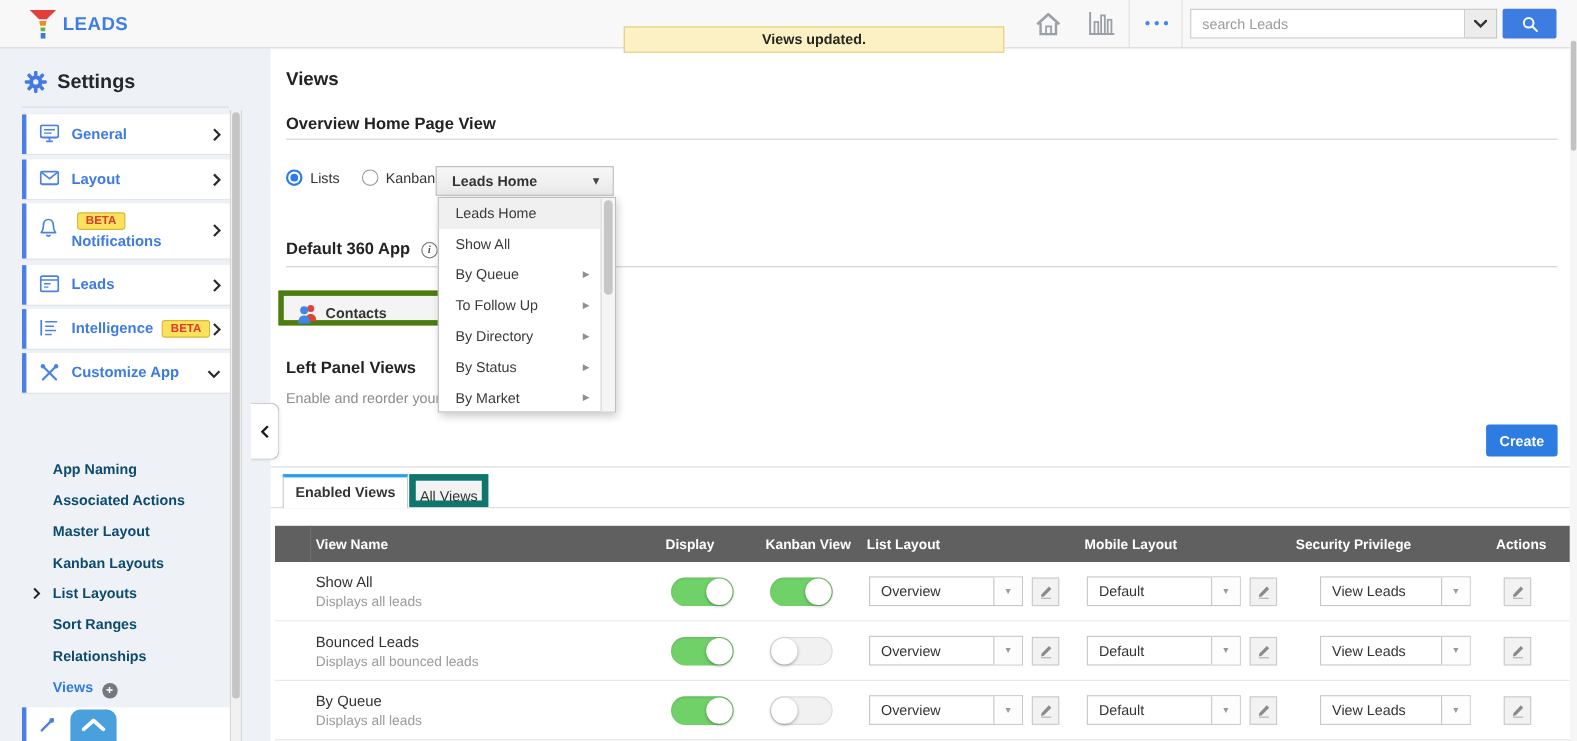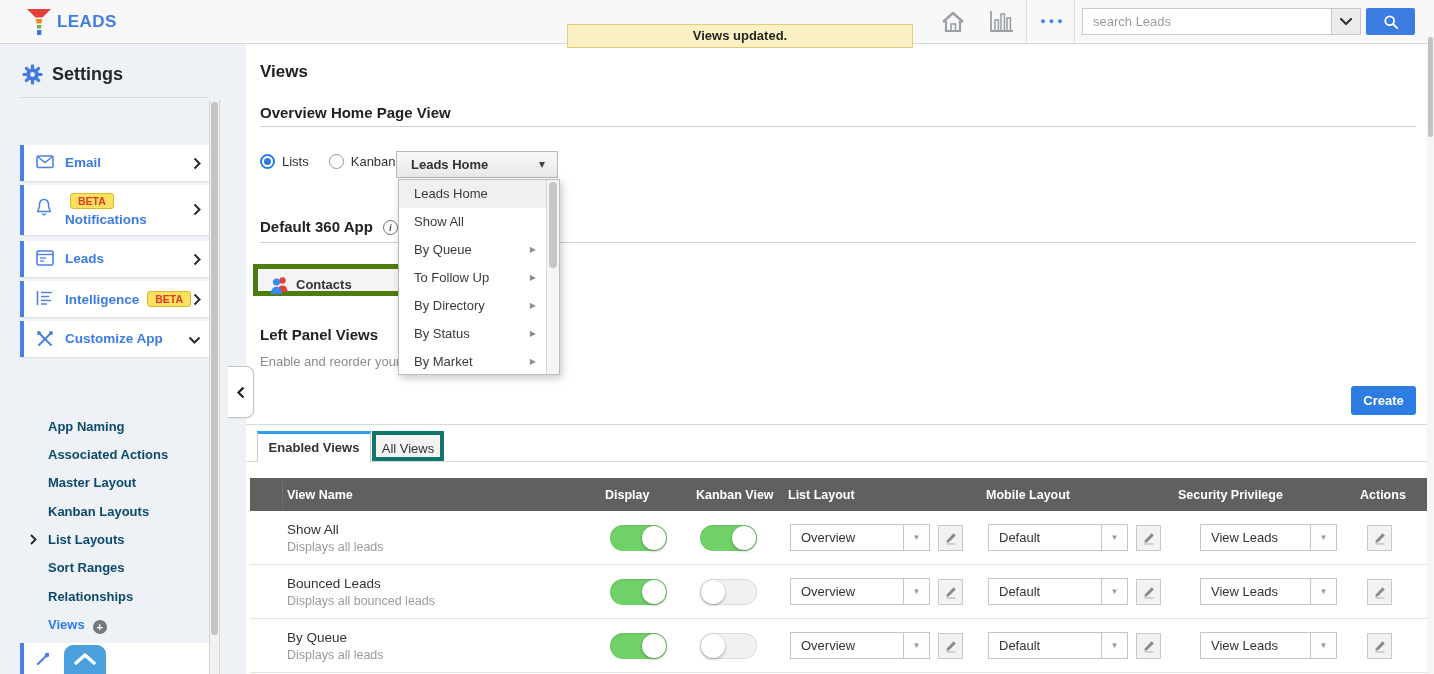--- a/index.html
+++ b/index.html
@@ -77,21 +77,21 @@
   .contacts-btn { position:absolute; left:15px; top:220px; width:175px; height:32px; background:#f4f4f4; border:5px solid #4d7c0f; cursor:pointer; }
   .contacts-btn .p-icon { position:absolute; left:11px; top:6px; }
   .contacts-btn .p-label { position:absolute; left:38px; top:8px; font-size:13px; font-weight:bold; color:#333; }
 
   .lp-sub { position:absolute; left:22px; top:310px; font-size:13px; color:#8c8c8c; }
 
   .create-btn { position:absolute; left:1113px; top:342px; width:65px; height:29px; background:#2d7ce1; border-radius:3px; color:#fff; font-size:13px; font-weight:bold; text-align:center; line-height:29px; cursor:pointer; }
 
   .tab { position:absolute; top:387px; text-align:center; font-size:13px; color:#333; cursor:pointer; }
   .tab.active { left:19px; width:114px; height:31px; background:#fff; border:1px solid #c9c9c9; border-top:3px solid #2b9df3; border-bottom:none; font-weight:bold; line-height:27px; z-index:3; }
-  .tab.plain { left:134px; width:72px; height:30px; background:#f3f3f3; border:4px solid #0f766e; line-height:28px; }
+  .tab.plain { left:134px; width:72px; height:30px; background:#f3f3f3; border:6px solid #0f766e; line-height:28px; }
 
   
   .menu { position:absolute; left:398px; top:179px; width:162px; height:196px; background:#fff; border:1px solid #bdbdbd; box-shadow:2px 3px 8px rgba(0,0,0,.22); z-index:40; }
   .menu-items { position:absolute; left:0; top:0; right:13px; bottom:0; }
   .menu-item { position:relative; height:28px; line-height:28px; padding-left:15px; font-size:13px; color:#3a3a3a; cursor:pointer; white-space:nowrap; }
   .menu-item.highlighted { background:#f0f0f0; }
   .menu-item .sub-arrow { position:absolute; right:10px; top:0; font-size:8px; color:#8f8f8f; }
   .menu-scroll { position:absolute; right:0; top:0; bottom:0; width:13px; background:#f5f5f5; border-left:1px solid #d8d8d8; }
   .menu-thumb { position:absolute; left:2px; top:2px; width:8px; height:86px; background:#c6c6c6; border-radius:4px; }
 
@@ -183,27 +183,40 @@
             <rect x="0.5" y="8.9" width="4.5" height="3.2" rx="1" transform="rotate(45 10.5 10.5)"></rect>
             <rect x="16" y="8.9" width="4.5" height="3.2" rx="1" transform="rotate(45 10.5 10.5)"></rect>
           </g>
         </g>
         <circle cx="10.5" cy="10.5" r="2.4" fill="#eef1f5"></circle>
       </svg>
       <span class="sb-title">Settings</span>
     </div>
     <div class="sb-hr"></div>
 
+    <div class="card" style="top:60px;">
+      <svg class="c-icon" width="18" height="17" viewBox="0 0 18 17">
+        <rect x="1" y="1" width="16" height="11" rx="1.5" fill="none" stroke="#4a82e4" stroke-width="1.6"></rect>
+        <line x1="4" y1="5" x2="14" y2="5" stroke="#4a82e4" stroke-width="1.3"></line>
+        <line x1="4" y1="8" x2="11" y2="8" stroke="#4a82e4" stroke-width="1.3"></line>
+        <line x1="6" y1="15.5" x2="12" y2="15.5" stroke="#4a82e4" stroke-width="1.6"></line>
+        <line x1="9" y1="12" x2="9" y2="15" stroke="#4a82e4" stroke-width="1.6"></line>
+      </svg>
+      <span class="c-label">General</span>
+      <svg class="c-chev" width="8" height="13" viewBox="0 0 8 13">
+          <polyline points="1.5,1.5 6.5,6.5 1.5,11.5" fill="none" stroke="#2b2b2b" stroke-width="2"></polyline>
+        </svg>
+    </div>
 
     <div class="card" style="top:101px;">
       <svg class="c-icon" width="18" height="15" viewBox="0 0 18 15">
         <rect x="1" y="2" width="16" height="11.5" rx="1.5" fill="none" stroke="#4a82e4" stroke-width="1.6"></rect>
         <polyline points="2,3 9,8.5 16,3" fill="none" stroke="#4a82e4" stroke-width="1.5"></polyline>
       </svg>
-      <span class="c-label">Email</span>
+      <span class="c-label">Layout</span>
       <svg class="c-chev" width="8" height="13" viewBox="0 0 8 13">
           <polyline points="1.5,1.5 6.5,6.5 1.5,11.5" fill="none" stroke="#2b2b2b" stroke-width="2"></polyline>
         </svg>
     </div>
 
     <div class="card tall" style="top:141px;">
       <svg class="c-icon" style="top:13px;" width="16" height="18" viewBox="0 0 16 18">
         <path d="M8 1.5 C5 1.5 3.5 4 3.5 7 C3.5 11 2 12.5 1.5 13.5 H14.5 C14 12.5 12.5 11 12.5 7 C12.5 4 11 1.5 8 1.5 Z" fill="none" stroke="#4a82e4" stroke-width="1.5" stroke-linejoin="round"></path>
         <path d="M6.3 15.5 a1.8 1.8 0 0 0 3.4 0" fill="none" stroke="#4a82e4" stroke-width="1.5"></path>
       </svg>

